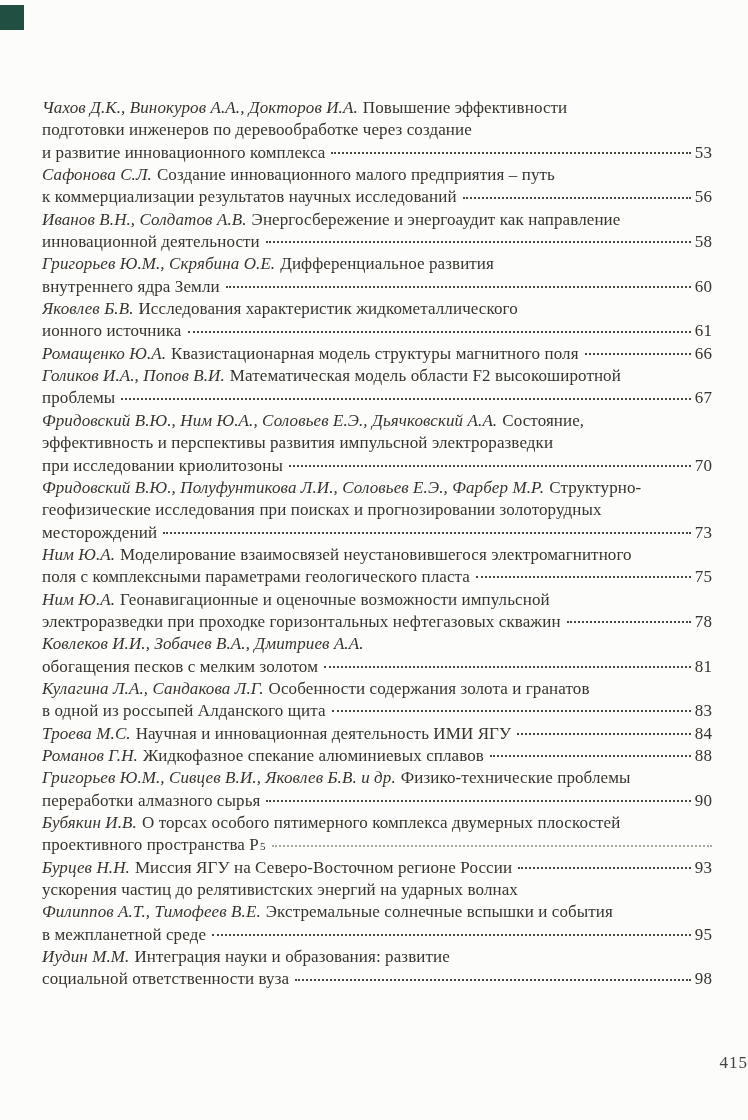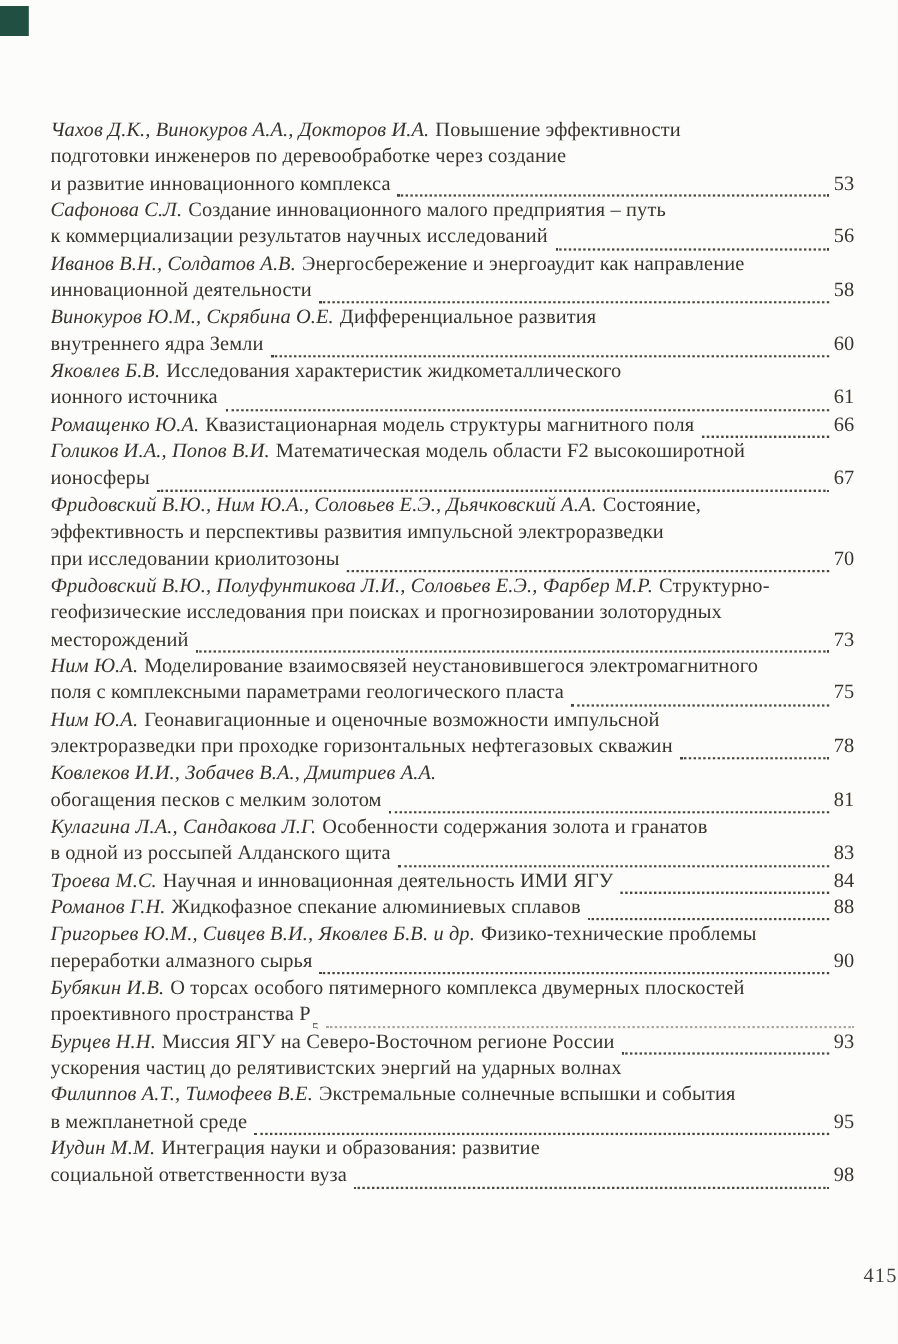--- a/index.html
+++ b/index.html
@@ -23,21 +23,21 @@
   }
   .toc {
     position: absolute;
     left: 42px;
     top: 97px;
     width: 670px;
   }
   .entry { margin: 0; padding: 0; }
   .line {
     display: flex;
-    align-items: flex-end;
+    align-items: center;
     height: 22.35px;
     line-height: 22.35px;
     font-size: 17px;
     white-space: nowrap;
     overflow: hidden;
     letter-spacing: 0.1px;
   }
   .authors {
     font-style: italic;
     margin-right: 5px;
@@ -109,21 +109,21 @@
           <span class="text">Энергосбережение и энергоаудит как направление</span>
         </div>
         <div class="line">
           <span class="text">инновационной деятельности</span>
           <span class="dots"></span>
           <span class="pagenum">58</span>
         </div>
       </div>
       <div class="entry">
         <div class="line">
-          <span class="authors">Винокуров Ю.М., Скрябина О.Е.</span>
+          <span class="authors">Григорьев Ю.М., Скрябина О.Е.</span>
           <span class="text">Дифференциальное развития</span>
         </div>
         <div class="line">
           <span class="text">внутреннего ядра Земли</span>
           <span class="dots"></span>
           <span class="pagenum">60</span>
         </div>
       </div>
       <div class="entry">
         <div class="line">
@@ -143,21 +143,21 @@
           <span class="dots"></span>
           <span class="pagenum">66</span>
         </div>
       </div>
       <div class="entry">
         <div class="line">
           <span class="authors">Голиков И.А., Попов В.И.</span>
           <span class="text">Математическая модель области F2 высокоширотной</span>
         </div>
         <div class="line">
-          <span class="text">ионосферы</span>
+          <span class="text">проблемы</span>
           <span class="dots"></span>
           <span class="pagenum">67</span>
         </div>
       </div>
       <div class="entry">
         <div class="line">
           <span class="authors">Фридовский В.Ю., Ним Ю.А., Соловьев Е.Э., Дьячковский А.А.</span>
           <span class="text">Состояние,</span>
         </div>
         <div class="line">

